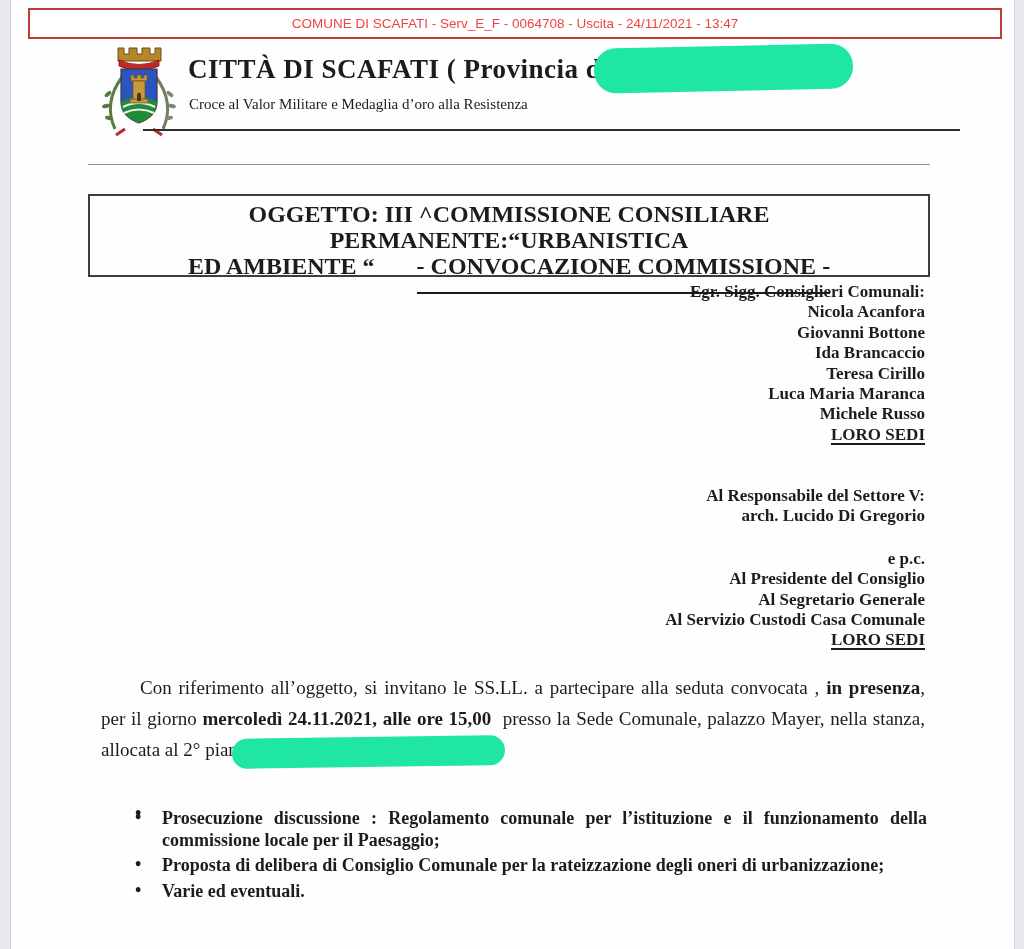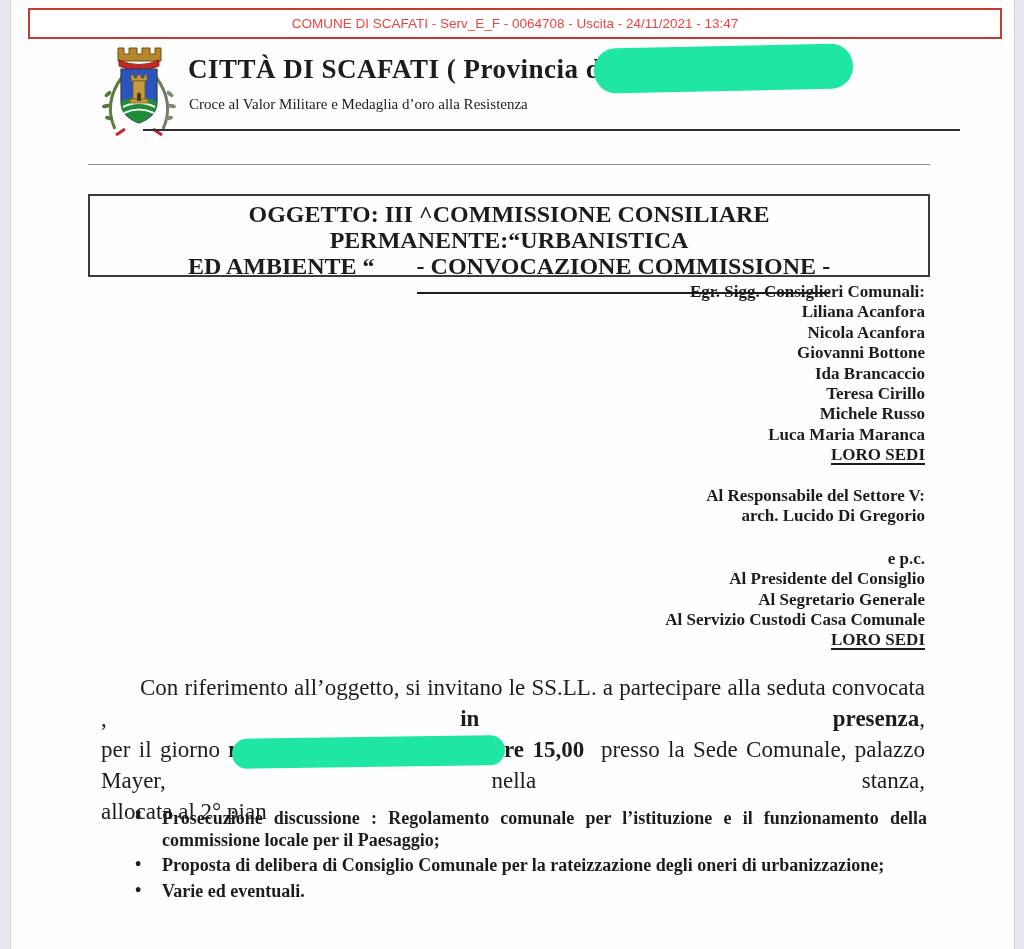--- a/index.html
+++ b/index.html
@@ -36,21 +36,21 @@
 
   
   .addr-block{position:absolute;left:500px;width:425px;text-align:right;
               font-weight:bold;font-size:17px;line-height:20.4px;}
   #addr-councillors{top:271px;margin-top:11px;}
   #addr-officials{top:486px;}
   .addr-spacer{height:22px;}
   .underline2{text-decoration:underline;text-decoration-thickness:2px;text-underline-offset:3px;}
 
   
-  #body-para{position:absolute;left:101px;top:672px;width:824px;font-size:23px;line-height:31px;}
+  #body-para{position:absolute;left:101px;top:672px;width:824px;font-size:19px;line-height:31px;}
   .bodyline{text-align:justify;text-align-last:justify;}
   .bodyline.first{text-indent:39px;}
   .bodyline.last{text-align:left;text-align-last:left;}
   .b{font-weight:bold;}
 
   
   #agenda-heading{position:absolute;left:101px;top:779px;font-size:19px;font-weight:bold;}
   #agenda-list{position:absolute;left:101px;top:804px;width:826px;}
   .agenda-item{position:relative;padding-left:61px;text-align:justify;
                font-weight:bold;font-size:18px;line-height:21.5px;margin-bottom:4px;}
@@ -104,27 +104,26 @@
   <div id="subject-topline"></div>
   <div id="subject-box">
     <div>OGGETTO: III ^COMMISSIONE CONSILIARE PERMANENTE:“URBANISTICA</div>
     <div id="subject-line2">
       <span>ED AMBIENTE “</span><span class="gap"></span><span class="und">- CONVOCAZIONE COMMISSIONE -</span>
     </div>
   </div>
 
   <div class="addr-block" id="addr-councillors">
     <div>Egr. Sigg. Consiglieri Comunali:</div>
-    <div>Liliana Acanfora</div>
     <div>Nicola Acanfora</div>
     <div>Giovanni Bottone</div>
     <div>Ida Brancaccio</div>
     <div>Teresa Cirillo</div>
+    <div>Luca Maria Maranca</div>
     <div>Michele Russo</div>
-    <div>Luca Maria Maranca</div>
     <div><span class="underline2">LORO SEDI</span></div>
   </div>
 
   <div class="addr-block" id="addr-officials">
     <div>Al Responsabile del Settore V:</div>
     <div>arch. Lucido Di Gregorio</div>
     <div class="addr-spacer"></div>
     <div>e p.c.</div>
     <div>Al Presidente del Consiglio</div>
     <div>Al Segretario Generale</div>

